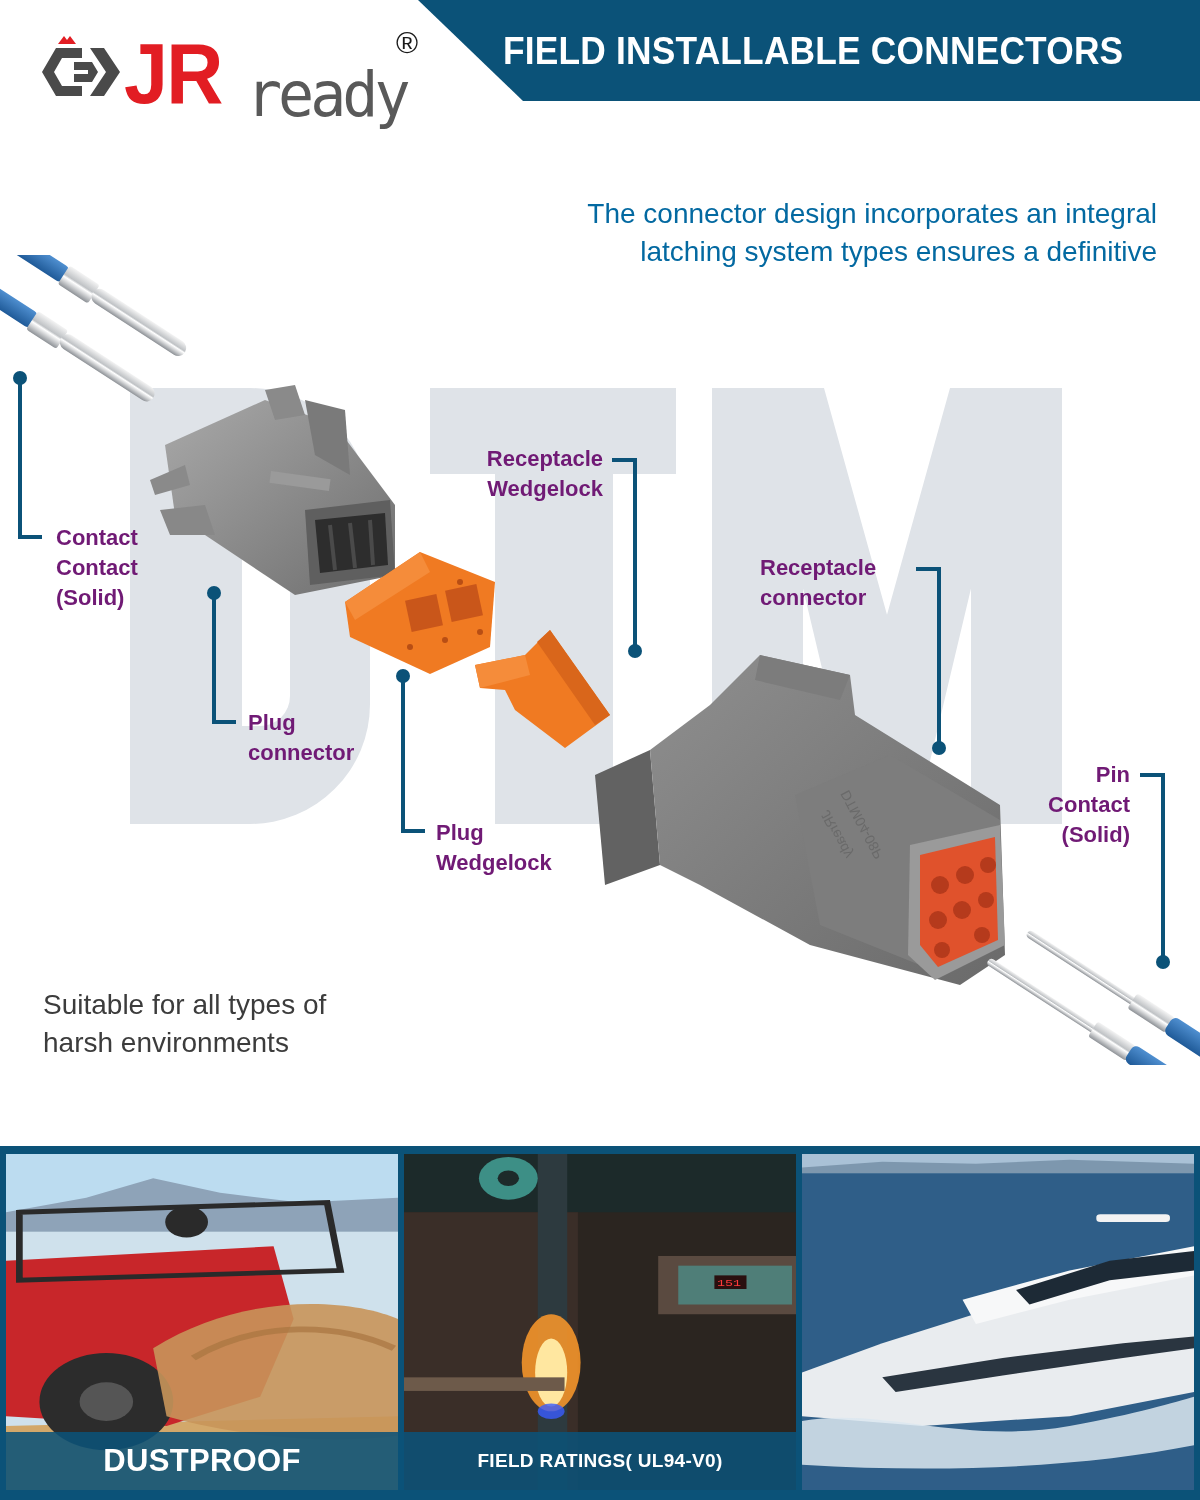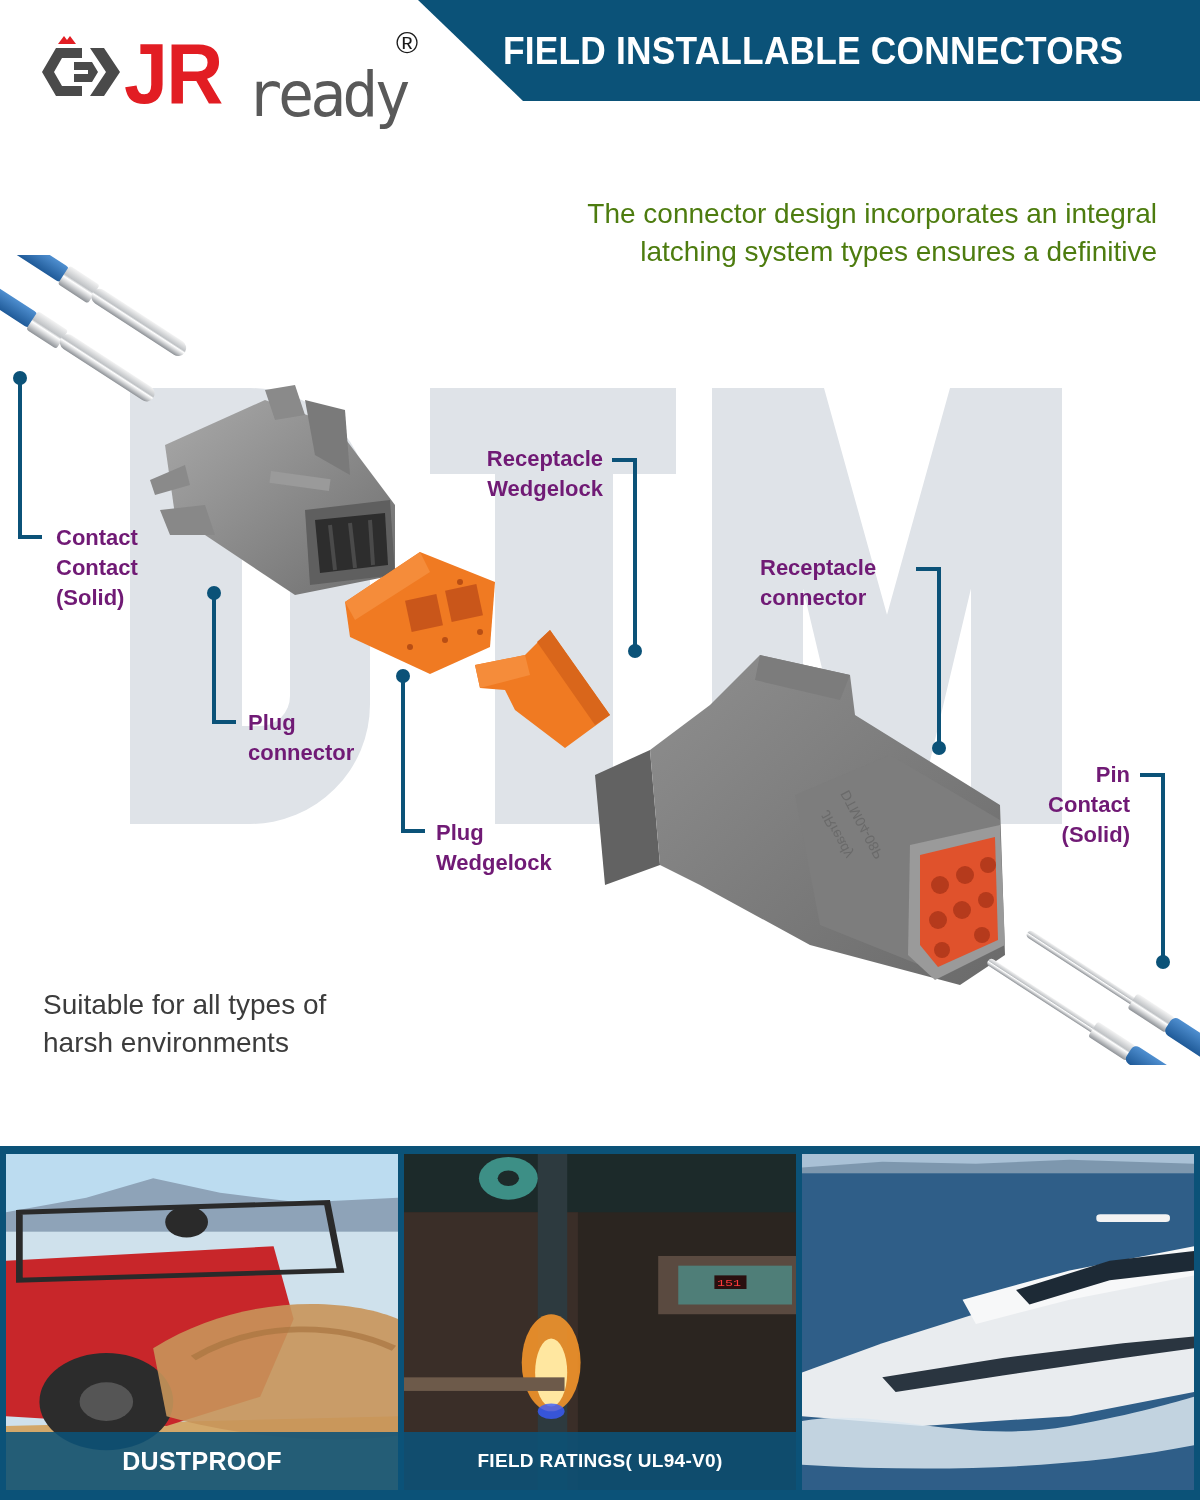--- a/index.html
+++ b/index.html
@@ -9,21 +9,21 @@
   
   .logo { position: absolute; left: 34px; top: 30px; height: 92px; display: flex; align-items: flex-end; }
   .logo-mark { position: absolute; left: 0; top: 2px; width: 90px; height: 80px; }
   .logo-jr { position: absolute; left: 90px; top: 0; font-family: "Liberation Sans", sans-serif; font-weight: 700; font-size: 86px; line-height: 86px; color: #e21d23; letter-spacing: -2px; transform: scaleX(0.92); transform-origin: left; }
   .logo-ready { position: absolute; left: 212px; top: 32px; font-family: "DejaVu Sans Mono", monospace; font-size: 60px; line-height: 60px; color: #595959; letter-spacing: -4px; transform: scaleY(1.05); transform-origin: top left; }
   .logo-reg { position: absolute; left: 362px; top: -4px; font-size: 30px; color: #1a1a1a; }
 
   .title-banner { position: absolute; left: 418px; top: 0; width: 782px; height: 101px; background: #0b5278; clip-path: polygon(0 0, 100% 0, 100% 100%, 105px 100%); }
   .title-text { position: absolute; left: 503px; top: 29px; font-family: "Liberation Sans", sans-serif; font-weight: 700; font-size: 38px; line-height: 44px; color: #ffffff; letter-spacing: 0.2px; transform: scaleX(0.93); transform-origin: left; white-space: nowrap; }
 
-  .intro { position: absolute; right: 43px; top: 195px; width: 680px; text-align: right; font-size: 28px; line-height: 38px; color: #4d7c0f; }
+  .intro { position: absolute; right: 43px; top: 195px; width: 680px; text-align: right; font-size: 28px; line-height: 38px; color: #0369a1; }
 
   
   .wm { position: absolute; background: #dfe3e8; }
   .wm-d { left: 130px; top: 388px; width: 240px; height: 436px; border-radius: 0 120px 120px 0; }
   .wm-d-hole { position: absolute; left: 242px; top: 486px; width: 48px; height: 240px; background: #ffffff; border-radius: 0 30px 30px 0; }
   .wm-t-top { left: 430px; top: 388px; width: 246px; height: 86px; }
   .wm-t-stem { left: 495px; top: 474px; width: 118px; height: 350px; }
   .wm-m { left: 712px; top: 388px; width: 350px; height: 436px; clip-path: polygon(0 0, 32% 0, 50% 52%, 68% 0, 100% 0, 100% 100%, 74% 100%, 74% 46%, 58% 100%, 42% 100%, 26% 46%, 26% 100%, 0 100%); }
 
   
@@ -34,21 +34,21 @@
 
   .tagline { position: absolute; left: 43px; top: 986px; font-size: 28px; line-height: 38px; color: #3c3c3c; }
 
   
   .illus { position: absolute; }
 
   
   .features { position: absolute; left: 0; top: 1146px; width: 1200px; height: 354px; background: #0b5278; display: flex; padding: 8px 6px 10px 6px; gap: 6px; }
   .feature { flex: 1; position: relative; overflow: hidden; }
   .feature-photo { position: absolute; left: 0; top: 0; width: 100%; height: 100%; }
-  .feature-caption { position: absolute; left: 0; bottom: 0; width: 100%; height: 58px; background: rgba(11, 82, 120, 0.88); display: flex; align-items: center; justify-content: center; color: #fff; font-weight: 700; font-size: 25px; letter-spacing: 0.3px; transform-origin: center; white-space: nowrap; }
+  .feature-caption { position: absolute; left: 0; bottom: 0; width: 100%; height: 58px; background: rgba(11, 82, 120, 0.88); display: flex; align-items: center; justify-content: center; color: #fff; font-weight: 700; font-size: 31px; letter-spacing: 0.3px; transform-origin: center; white-space: nowrap; }
   .feature-caption.small { font-size: 19px; }
 </style>
 </head>
 <body>
 
 <div class="logo">
   <svg class="logo-mark" viewBox="0 0 90 80">
     <polygon points="30,4 42,4 36,-4" fill="#e21d23" transform="translate(0,8)"></polygon>
     <polygon points="22,16 48,16 48,26 28,26 20,40 28,54 48,54 48,64 22,64 8,40" fill="#4a4a4a"></polygon>
     <polygon points="40,30 58,30 64,40 58,50 40,50 40,42 54,42 54,38 40,38" fill="#4a4a4a"></polygon>

